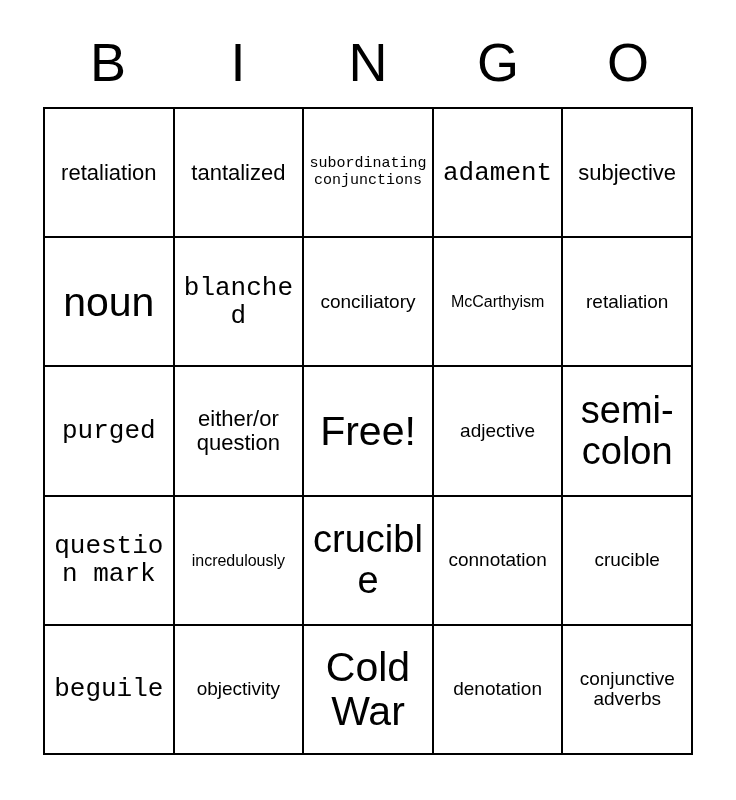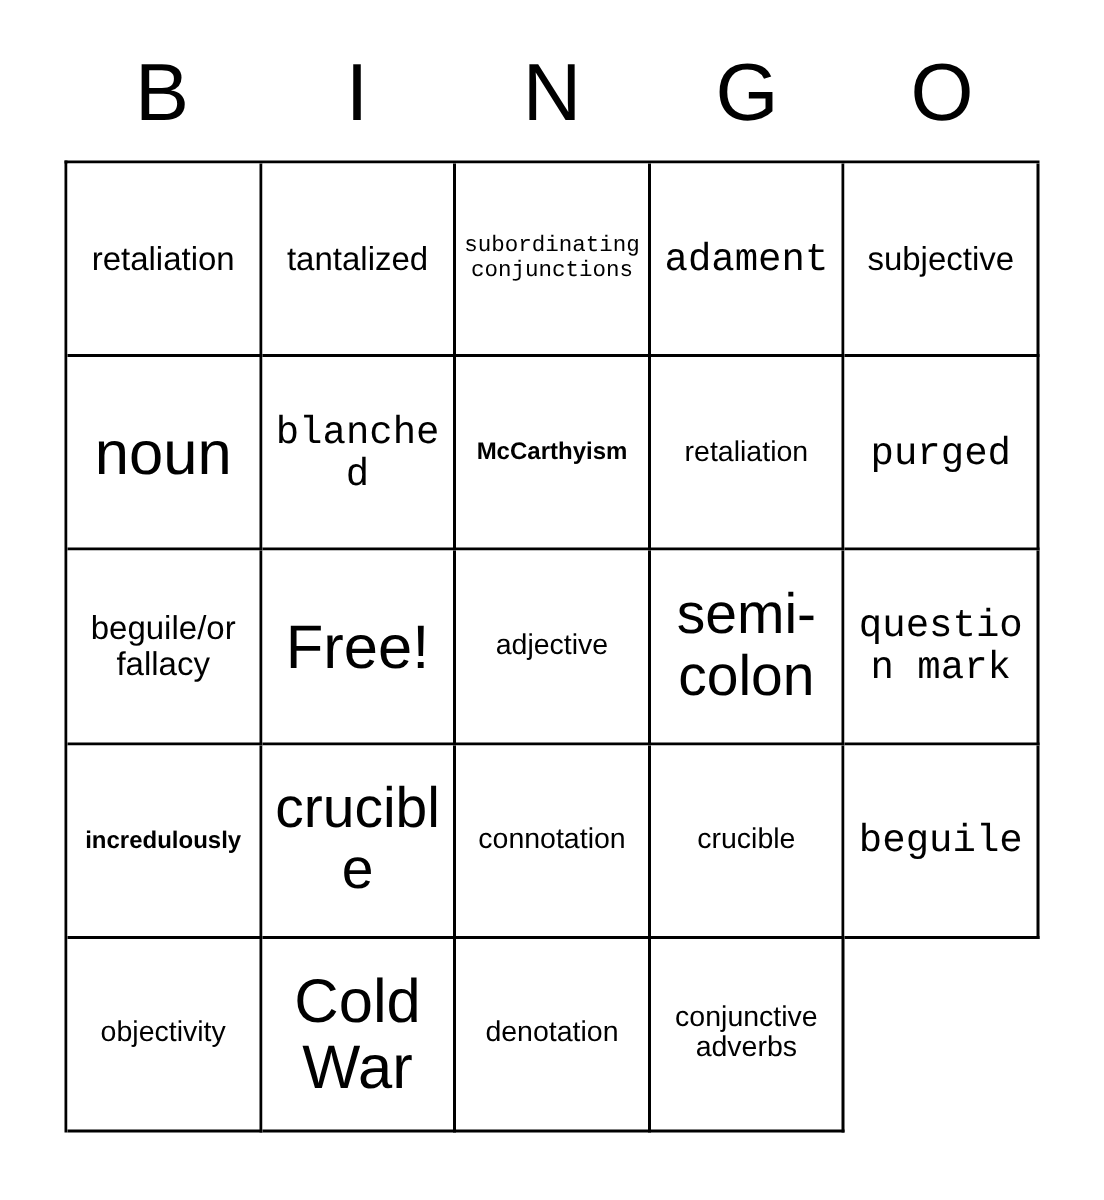--- a/index.html
+++ b/index.html
@@ -71,21 +71,21 @@
     text-align: center;
     line-height: 1.08;
     width: 100%;
     word-wrap: break-word;
     overflow-wrap: break-word;
     hyphens: manual;
   }
 
   
   .fs-xs  { font-size: 15px; font-family: Liberation Mono, monospace; }
-  .fs-sm  { font-size: 16px; font-weight: bold; }
+  .fs-sm  { font-size: 16px; }
   .fs-md  { font-size: 19px; }
   .fs-lg  { font-size: 22px; }
   .fs-xl  { font-size: 26px; font-family: Liberation Mono, monospace; }
   .fs-xxl { font-size: 38px; }
   .fs-huge{ font-size: 41px; }
 </style>
 </head>
 <body>
 
 <div class="card">
@@ -114,30 +114,33 @@
       <div class="cell">
         <span class="cell-text fs-lg">subjective</span>
       </div>
       <div class="cell">
         <span class="cell-text fs-huge">noun</span>
       </div>
       <div class="cell">
         <span class="cell-text fs-xl">blanched</span>
       </div>
       <div class="cell">
+        <span class="cell-text fs-md">conciliatory</span>
+      </div>
+      <div class="cell">
         <span class="cell-text fs-sm">McCarthyism</span>
       </div>
       <div class="cell">
         <span class="cell-text fs-md">retaliation</span>
       </div>
       <div class="cell">
         <span class="cell-text fs-xl">purged</span>
       </div>
       <div class="cell">
-        <span class="cell-text fs-lg">beguile/or fallacy</span>
+        <span class="cell-text fs-lg">either/or question</span>
       </div>
       <div class="cell">
         <span class="cell-text fs-huge">Free!</span>
       </div>
       <div class="cell">
         <span class="cell-text fs-md">adjective</span>
       </div>
       <div class="cell">
         <span class="cell-text fs-xxl">semi-colon</span>
       </div>

